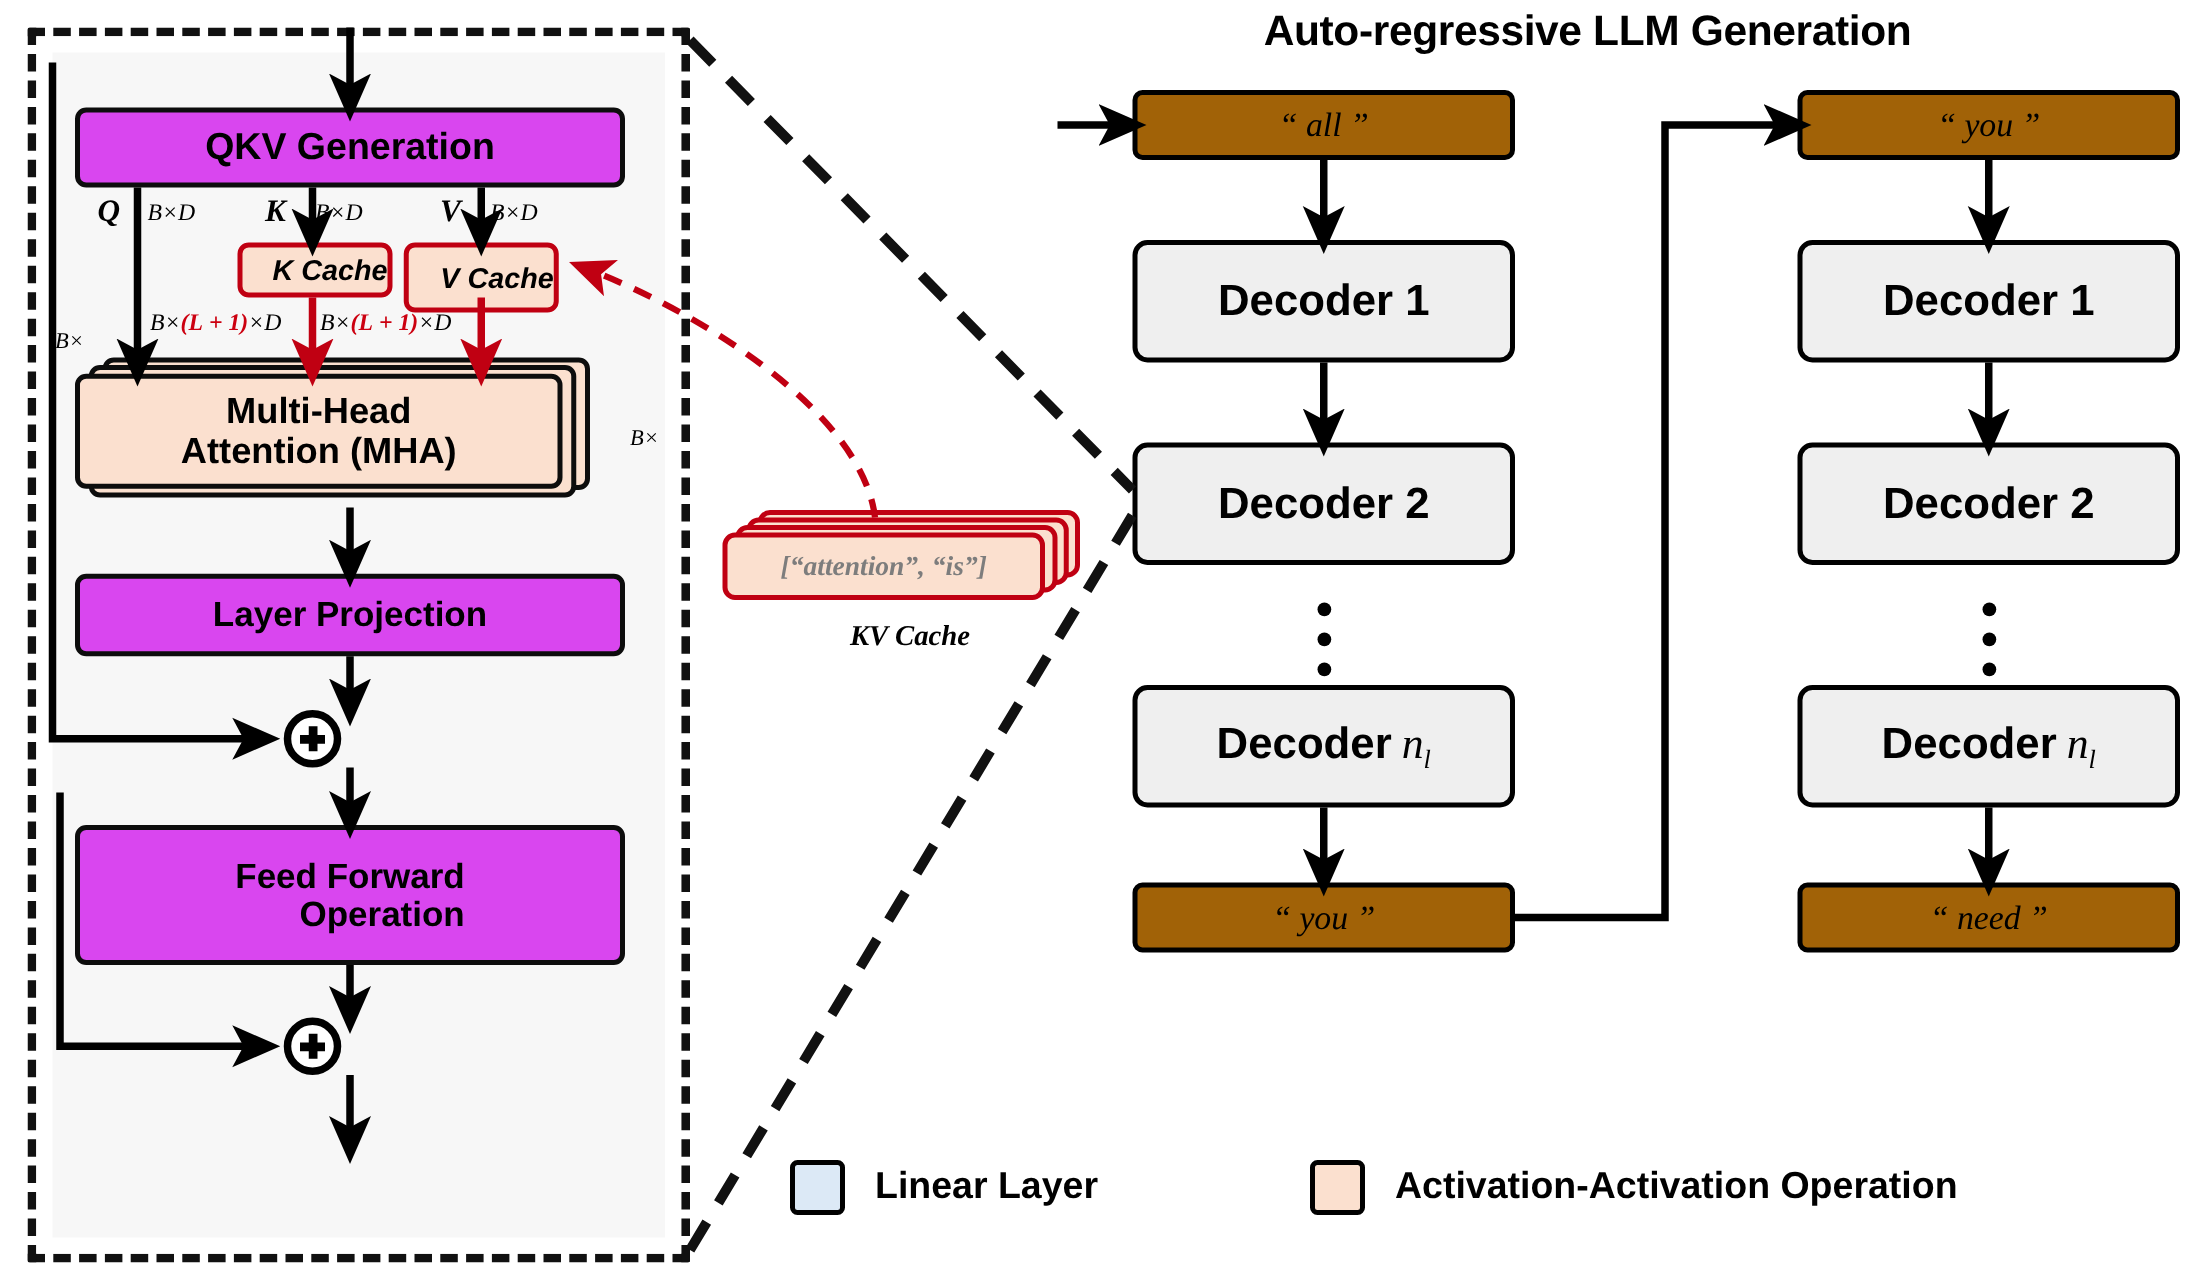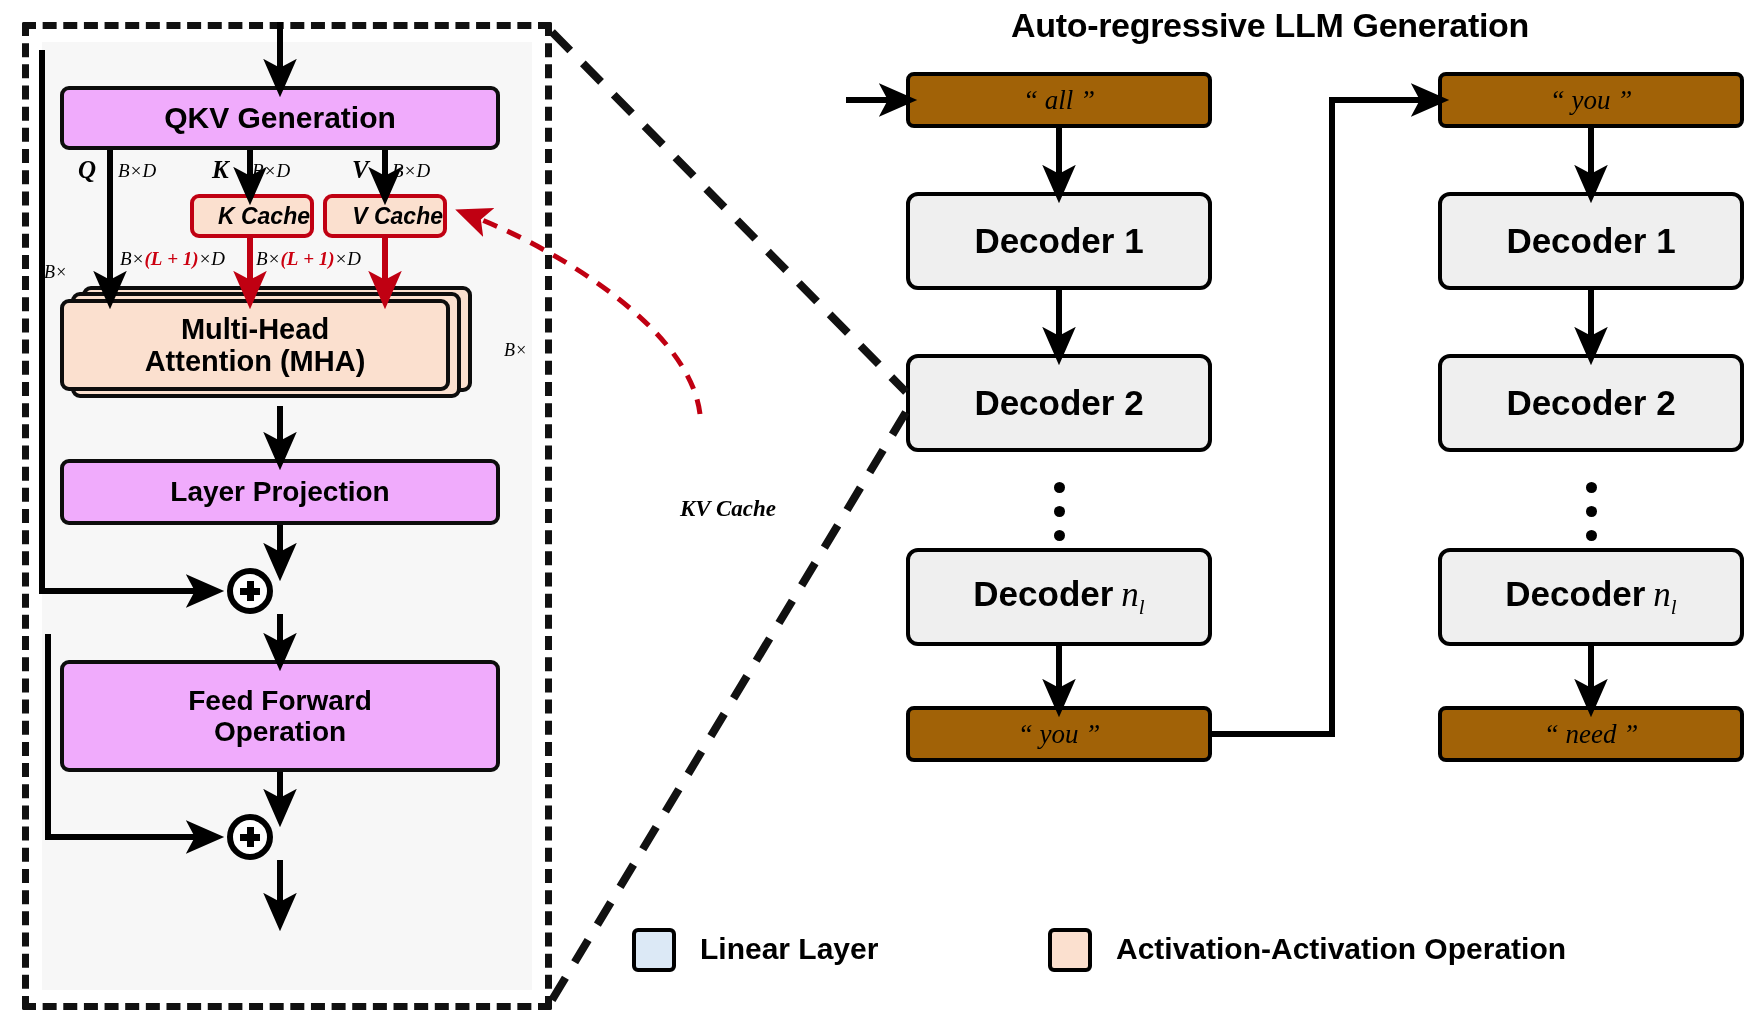--- a/index.html
+++ b/index.html
@@ -23,21 +23,21 @@
     background:#f7f7f7;
   }
 
   .blk{
     position:absolute;box-sizing:border-box;
     border:4px solid #0d0d0d;border-radius:9px;
     display:flex;align-items:center;justify-content:center;
     text-align:center;font-weight:bold;color:#000;
     line-height:1.12;
   }
-  .blue{background:#f0abfc;}
+  .blue{background:#d946ef;text-align:right;}
   .peach{background:#fbe0cf;}
 
   #qkv{left:60px;top:86px;width:440px;height:64px;font-size:30px;}
   #outproj{left:60px;top:459px;width:440px;height:66px;font-size:28px;}
   #ffn{left:60px;top:660px;width:440px;height:112px;font-size:28px;}
 
   
   .mha-stack{position:absolute;left:60px;top:286px;width:450px;height:120px;}
   .mha-sh{
     position:absolute;box-sizing:border-box;
@@ -51,21 +51,21 @@
   }
 
   
   .cachebox{
     position:absolute;box-sizing:border-box;
     border:4px solid #c00012;border-radius:9px;background:#fbe0cf;
     display:flex;align-items:center;justify-content:flex-end;
     font-weight:bold;font-style:italic;font-size:23px;color:#000;
   }
   #kcache{left:190px;top:194px;width:124px;height:44px;}
-  #vcache{left:323px;top:194px;width:124px;height:44px;}
+  #vcache{left:323px;top:194px;width:124px;height:56px;}
 
   
   .lbl{position:absolute;white-space:nowrap;color:#000;}
   .qkv-letter{font-family:"Liberation Serif", serif;font-style:italic;font-weight:bold;font-size:25px;}
   .dimtxt{font-family:"Liberation Serif", serif;font-style:italic;font-size:19px;}
   .dimtxt .rd{color:#cc0010;font-weight:bold;font-style:italic;}
   .bxsmall{font-family:"Liberation Serif", serif;font-style:italic;font-size:18px;}
 
   
   .plus{
@@ -184,20 +184,28 @@
   <div class="lbl dimtxt" style="left:256px;top:248px;">
     B×<span class="rd">(<i>L</i>&nbsp;+&nbsp;1)</span>×<i>D</i>
   </div>
 
   <div class="lbl bxsmall" style="left:44px;top:262px;">B×</div>
   <div class="lbl bxsmall" style="left:504px;top:340px;">B×</div>
 
   <div class="plus" style="left:227px;top:568px;"></div>
   <div class="plus" style="left:227px;top:814px;"></div>
 
+  <div id="kv-stack">
+    <div class="kvsh" id="kv-s3"></div>
+    <div class="kvsh" id="kv-s2"></div>
+    <div class="kvsh" id="kv-s1"></div>
+    <div class="kvsh" id="kv-main">
+      <span>[“attention”, “is”]</span>
+    </div>
+  </div>
   <div id="title">Auto-regressive LLM Generation</div>
 
   <div id="kv-caption">KV Cache</div>
 
   <div class="tok" style="left:906px;top:72px;width:306px;height:56px;">
     <span>“ all ”</span>
   </div>
 
   <div class="dec" style="left:906px;top:192px;width:306px;height:98px;">
     <span>Decoder 1</span>

